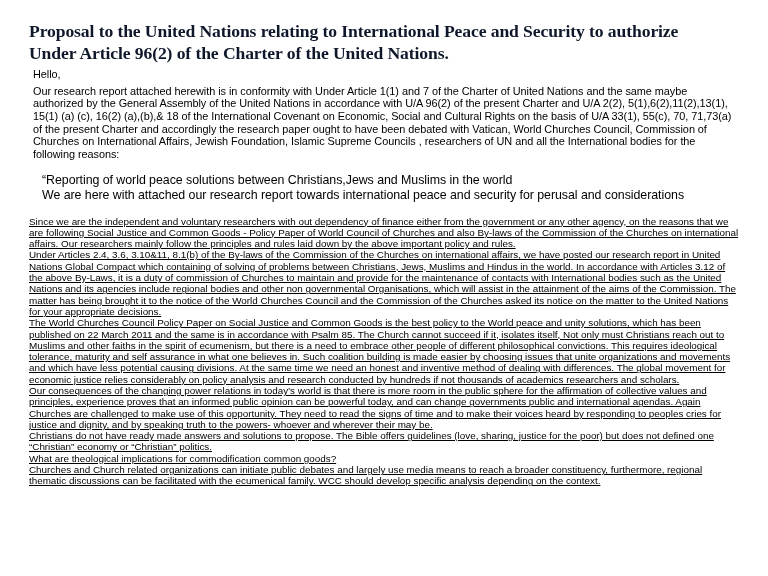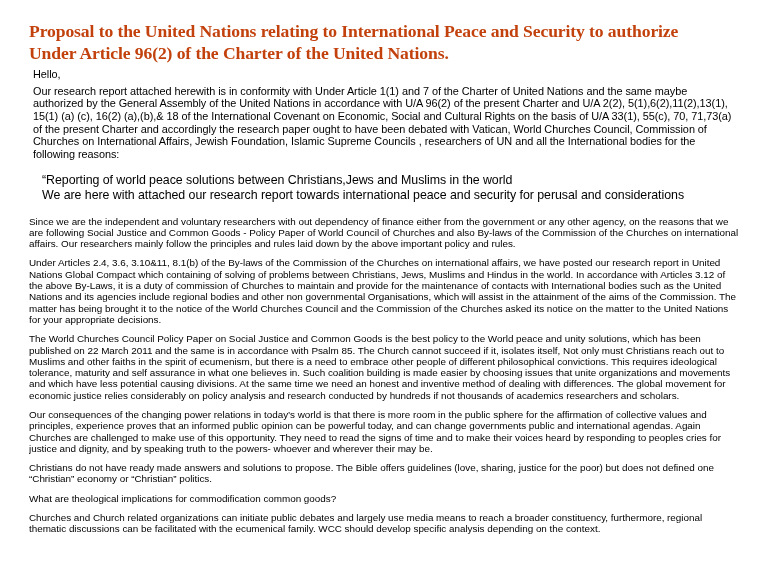--- a/index.html
+++ b/index.html
@@ -29,21 +29,21 @@
     width: 711px;
   }
 
   
   .doc-title {
     font-family: "Liberation Serif", serif;
     font-weight: bold;
     font-size: 17.6px;
     line-height: 21.6px;
     letter-spacing: -0.1px;
-    color: #c2410c;
+    color: #0f172a;
     margin: 0 0 1px 0;
     width: 690px;
   }
 
   
   .lead-block {
     font-size: 10.9px;
     line-height: 12.6px;
     letter-spacing: -0.05px;
     margin: 0;
@@ -67,26 +67,27 @@
   .body-block {
     font-size: 9.9px;
     line-height: 11.3px;
     letter-spacing: -0.02px;
     margin: 0;
   }
   .body-block p {
     margin: 0;
   }
   .body-block p + p {
-    margin-top: 8px;
+    margin-top: 0;
   }
 
   .clipped-tail {
     
     overflow: hidden;
+    text-decoration: underline;
   }
 </style>
 </head>
 <body>
 
 <div id="page">
   <div id="doc">
 
     <h1 class="doc-title">Proposal to the United Nations relating to International Peace and Security to authorize Under Article 96(2) of the Charter of the United Nations.</h1>
 

